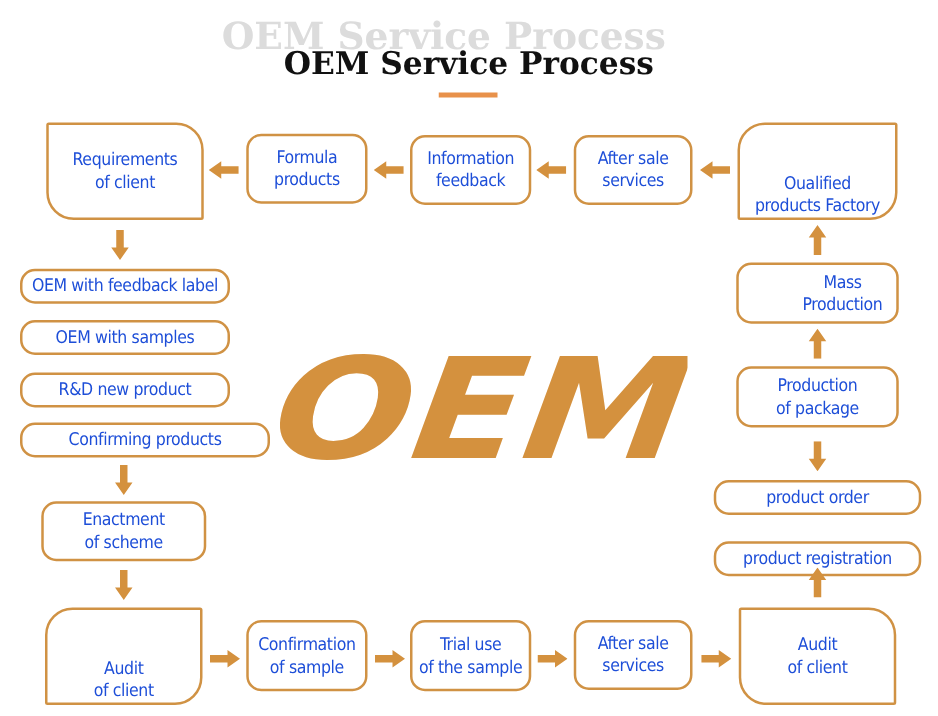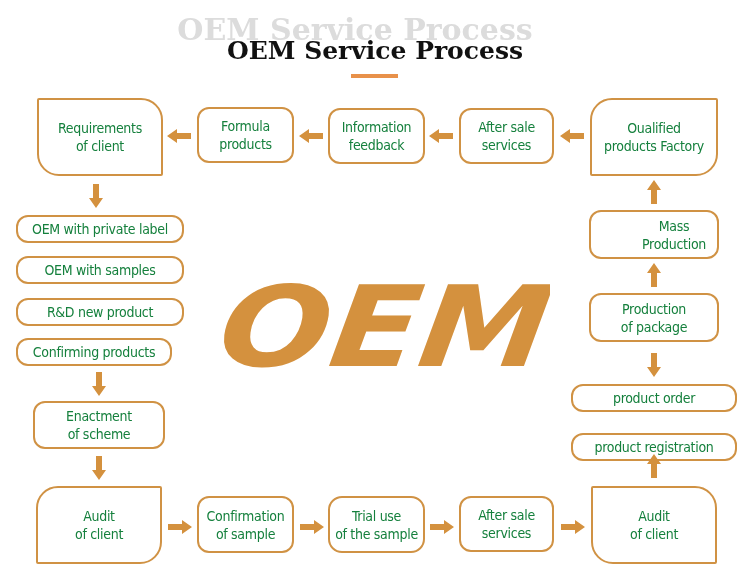--- a/index.html
+++ b/index.html
@@ -21,29 +21,29 @@
     font-size: 25px; color: #111; line-height: 36px;
   }
   .title-underline {
     position: absolute; left: 351px; top: 74px; width: 47px; height: 4px;
     background: #e8914a;
   }
   .box {
     position: absolute; box-sizing: border-box;
     border: 2px solid #d09244; background: #fff;
     display: flex; align-items: center; justify-content: center; text-align: center;
-    font-size: 14px; line-height: 18px; color: #15803d;
+    font-size: 14px; line-height: 18px; color: #1d4ed8;
     font-family: "DejaVu Sans Condensed", "DejaVu Sans", sans-serif;
     letter-spacing: -0.3px;
   }
   .rr { border-radius: 12px; }
   .pill { border-radius: 12px; font-size: 14px; }
   
   .big-a { border-radius: 2px 22px 2px 22px; }   
-  .big-b { border-radius: 22px 2px 22px 2px; }
+  .big-b { border-radius: 22px 2px 22px 2px; align-items: flex-end; }
   .arrow { position: absolute; width: 24px; height: 16px; }
   .arrow svg { display: block; }
   .oem-logo {
     position: absolute; left: 210px; top: 282px; width: 340px; height: 95px;
   }
   .box span { white-space: pre-line; }
 </style>
 </head>
 <body>
 
@@ -66,45 +66,45 @@
 <div class="box rr" style="left:459px; top:108px; width:95px; height:56px;">
   <span>After sale
 services</span>
 </div>
 <div class="box big-b" style="left:590px; top:98px; width:128px; height:78px;">
   <span>Oualified
 products Factory</span>
 </div>
 
 <div class="box pill" style="left:16px; top:215px; width:168px; height:28px;">
-  <span>OEM with private label</span>
+  <span>OEM with feedback label</span>
 </div>
 <div class="box pill" style="left:16px; top:256px; width:168px; height:28px;">
   <span>OEM with samples</span>
 </div>
 <div class="box pill" style="left:16px; top:298px; width:168px; height:28px;">
   <span>R&amp;D new product</span>
 </div>
-<div class="box pill" style="left:16px; top:338px; width:156px; height:28px;">
+<div class="box pill" style="left:16px; top:338px; width:200px; height:28px;">
   <span>Confirming products</span>
 </div>
 <div class="box rr" style="left:33px; top:401px; width:132px; height:48px;">
   <span>Enactment
 of scheme</span>
 </div>
 
 <div class="box big-b" style="left:36px; top:486px; width:126px; height:78px;">
   <span>Audit
 of client</span>
 </div>
 <div class="box rr" style="left:197px; top:496px; width:97px; height:57px;">
   <span>Confirmation
 of sample</span>
 </div>
-<div class="box rr" style="left:328px; top:496px; width:97px; height:57px;border-radius:14px;">
+<div class="box rr" style="left:328px; top:496px; width:97px; height:57px;">
   <span>Trial use
 of the sample</span>
 </div>
 <div class="box rr" style="left:459px; top:496px; width:95px; height:56px;">
   <span>After sale
 services</span>
 </div>
 <div class="box big-a" style="left:591px; top:486px; width:126px; height:78px;">
   <span>Audit
 of client</span>

